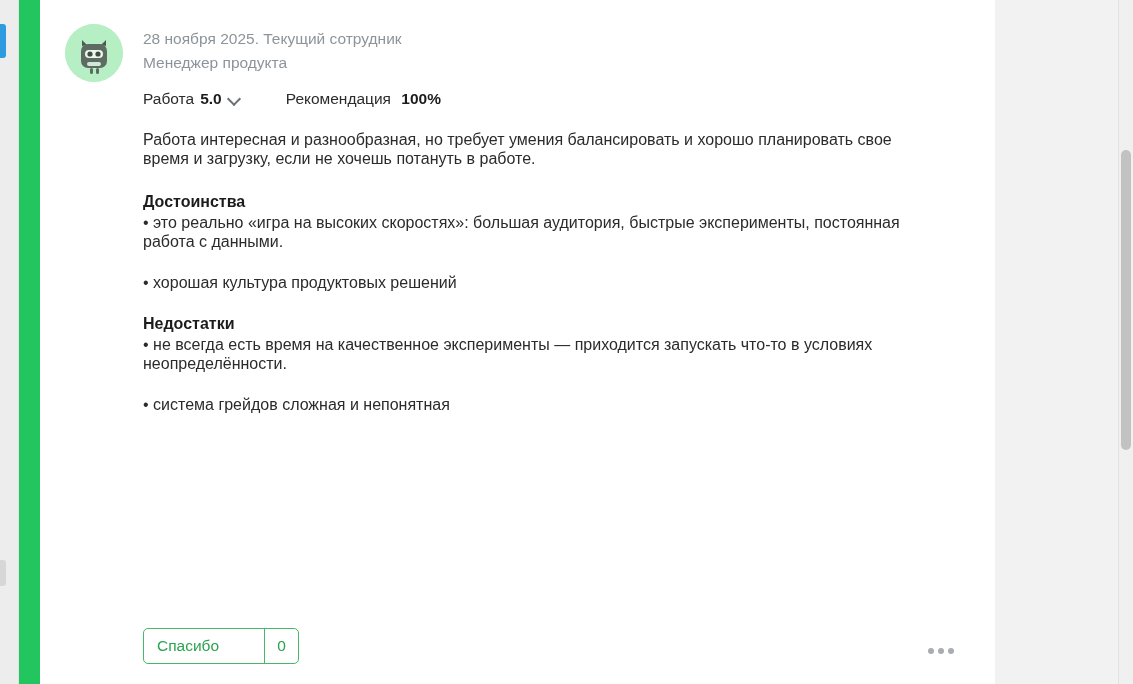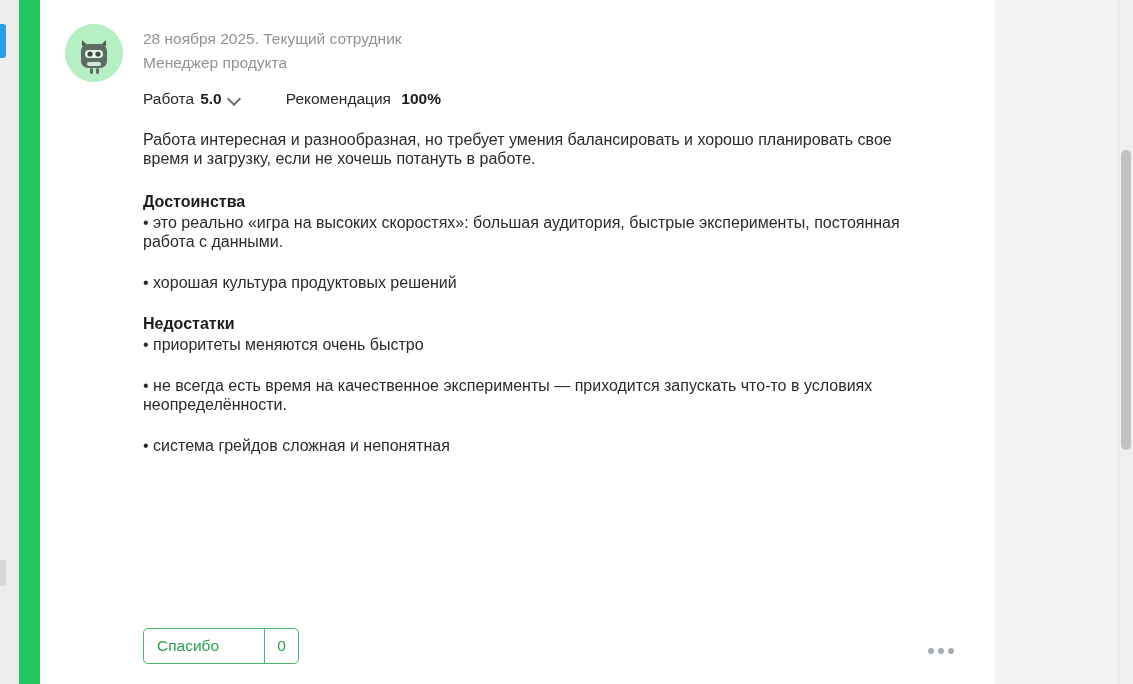--- a/index.html
+++ b/index.html
@@ -285,21 +285,20 @@
       </div>
 
       <div class="body">
         <p class="para">Работа интересная и разнообразная, но требует умения балансировать и хорошо планировать свое время и загрузку, если не хочешь потануть в работе.</p>
 
         <p class="section-title">Достоинства</p>
         <p class="bullet">• это реально «игра на высоких скоростях»: большая аудитория, быстрые эксперименты, постоянная работа с данными.</p>
         <p class="bullet">• хорошая культура продуктовых решений</p>
 
         <p class="section-title">Недостатки</p>
-        <p class="bullet">• приоритеты меняются очень быстро</p>
         <p class="bullet">• не всегда есть время на качественное эксперименты — приходится запускать что-то в условиях неопределённости.</p>
         <p class="bullet">• система грейдов сложная и непонятная</p>
       </div>
 
       <div class="thanks">
         <span class="thanks-label">Спасибо</span>
         <span class="thanks-count">0</span>
       </div>
 
       <div class="more-menu">

